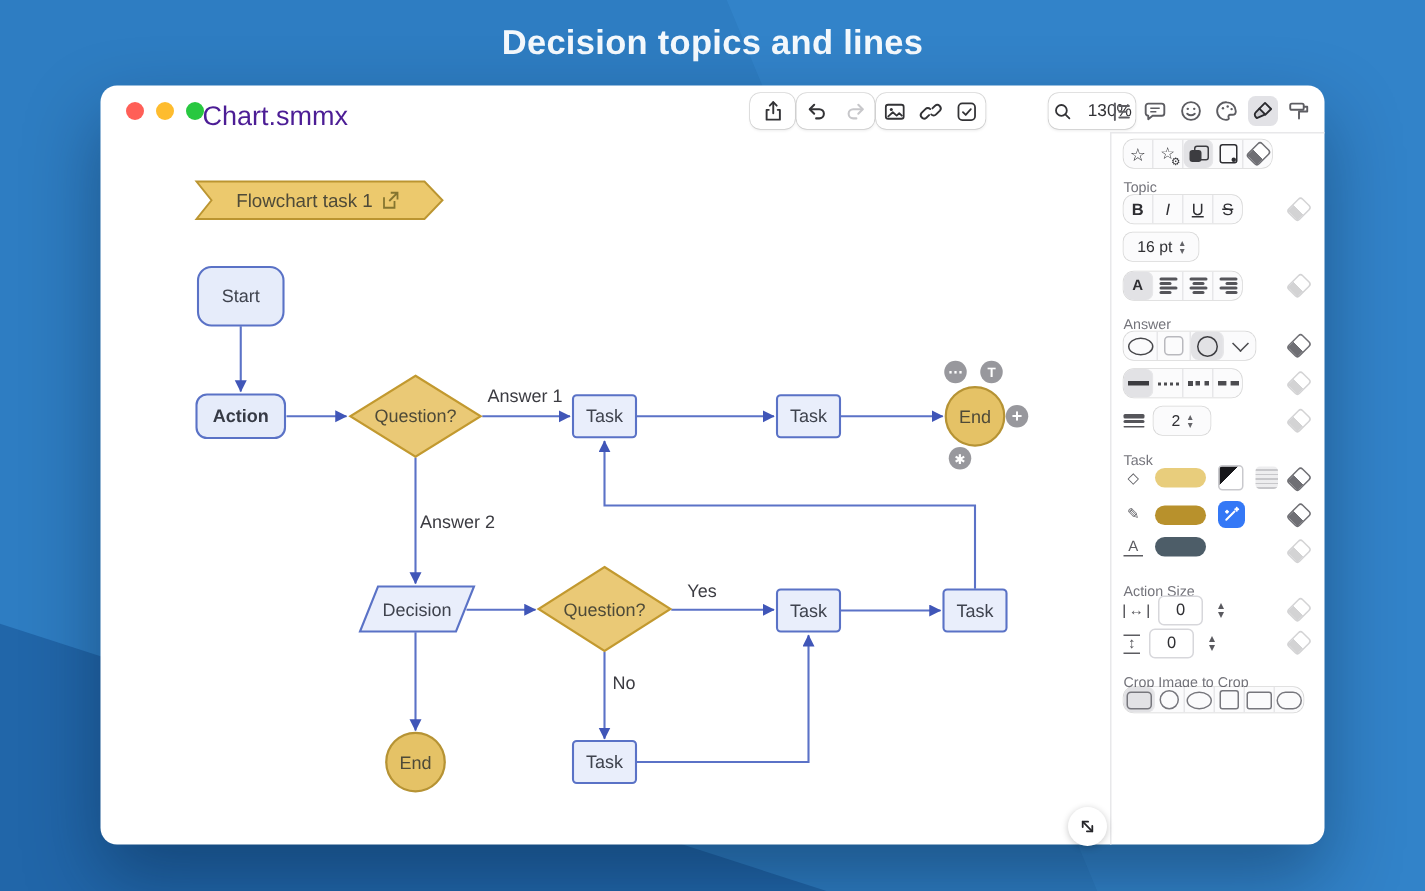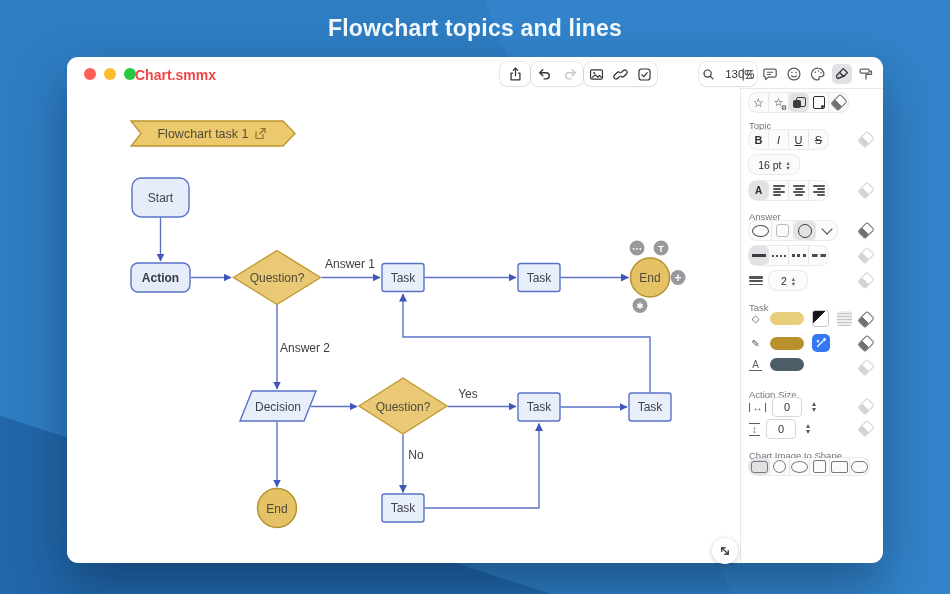--- a/index.html
+++ b/index.html
@@ -9,21 +9,21 @@
            clip-path:polygon(0 70%,58% 100%,0 100%)}
   .bg-light{position:absolute;inset:0;background:#3486cb;opacity:.75;
             clip-path:polygon(51% 0,100% 0,100% 100%,77% 100%)}
   .headline{position:absolute;top:15px;left:0;right:0;text-align:center;
             color:#f4f9fd;font-size:23px;font-weight:700;letter-spacing:.2px}
   .window{position:absolute;left:67px;top:57px;width:816px;height:506px;
           background:#fff;border-radius:11px;
           box-shadow:0 22px 50px rgba(0,20,45,.38)}
   
   .dot{position:absolute;top:11px;width:12px;height:12px;border-radius:50%}
-  .win-title{position:absolute;left:68px;top:10px;font-size:14px;font-weight:700;color:#ef4444}
+  .win-title{position:absolute;left:68px;top:10px;font-size:18px;font-weight:400;color:#4c1d95}
   .pill{position:absolute;top:5px;height:24px;background:#fff;border-radius:7px;
         box-shadow:0 0 0 .5px rgba(0,0,0,.15),0 1px 2px rgba(0,0,0,.07);
         display:flex;align-items:center;justify-content:space-around}
   .pill svg{display:block}
   .zoom-label{font-size:11.5px;color:#323236;margin-left:-2px}
   .ticon{position:absolute;top:7px;width:20px;height:20px;display:flex;
          align-items:center;justify-content:center;border-radius:5px}
   .ticon.active{background:#e2e2e6}
   
   .panel{position:absolute;left:673px;top:31px;width:142px;bottom:0;
@@ -69,21 +69,21 @@
   .resize{position:absolute;left:645px;top:481px;width:26px;height:26px;border-radius:50%;
           background:#fff;box-shadow:0 1px 5px rgba(0,0,0,.22);display:flex;
           align-items:center;justify-content:center}
   svg text{font-family:"Liberation Sans",sans-serif}
 </style>
 </head>
 <body>
 
 <div class="bg-dark"></div>
 <div class="bg-light"></div>
-<div class="headline">Flowchart topics and lines</div>
+<div class="headline">Decision topics and lines</div>
 
 <div class="window">
 
   <span class="dot" style="left:17px;background:#ff5f57"></span>
   <span class="dot" style="left:37px;background:#febc2e"></span>
   <span class="dot" style="left:57px;background:#28c840"></span>
   <span class="win-title">Chart.smmx</span>
 
   <div class="pill" style="left:433px;width:30px">
     <svg width="17" height="17" viewBox="0 0 20 20">
@@ -473,21 +473,21 @@
       <span class="numbox">0</span>
       <span class="bigstep">
         <span>▴</span>
         <span>▾</span>
         </span>
     </div>
     <span class="erase light" style="top:330px">
         <span class="erz"></span>
       </span>
 
-    <div class="plabel" style="top:361px">Chart Image to Shape</div>
+    <div class="plabel" style="top:361px">Crop Image to Crop</div>
     <div class="prow" style="top:369px">
       <div class="seg">
         <span class="cell sel" style="width:20px;height:17px">
             <span class="crop" style="height:10px;border-radius:3px"></span>
           </span>
         <span class="cell" style="width:19px;height:17px">
             <span class="crop" style="width:11px;height:11px;border-radius:50%"></span>
           </span>
         <span class="cell" style="width:19px;height:17px">
             <span class="crop" style="height:10px;border-radius:50%"></span>

